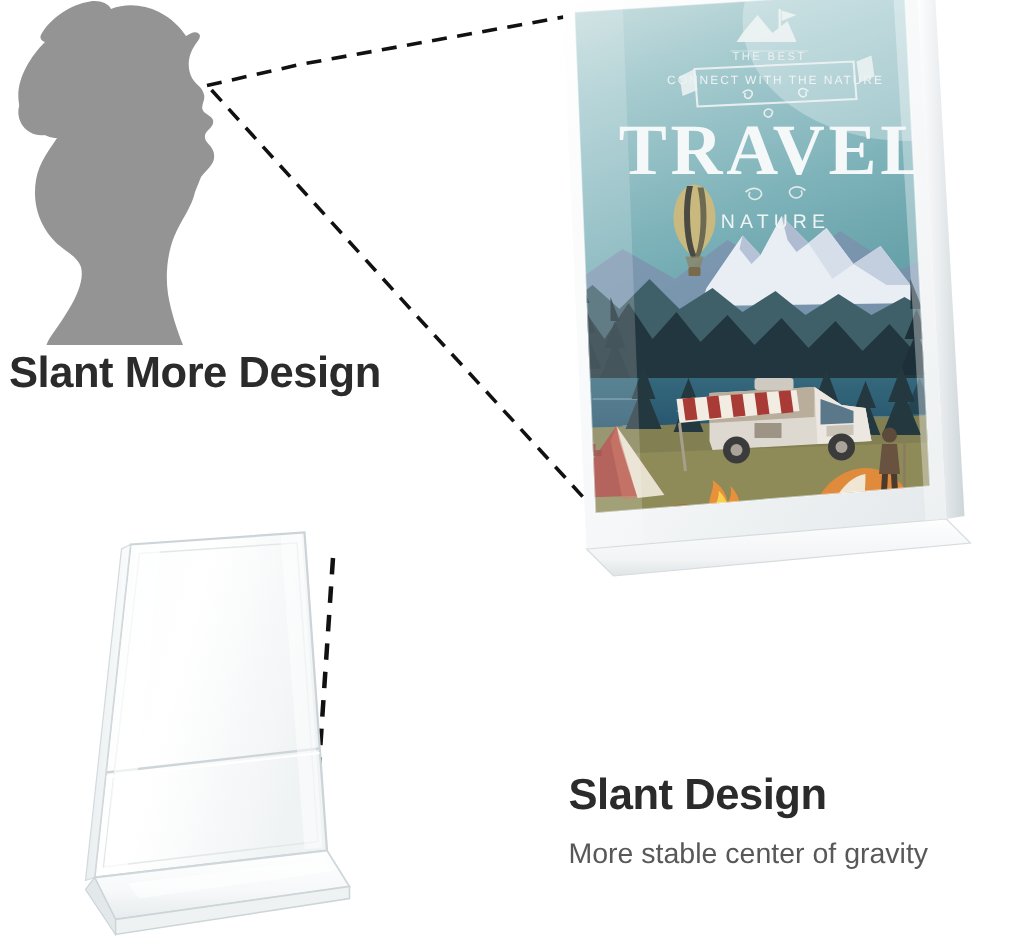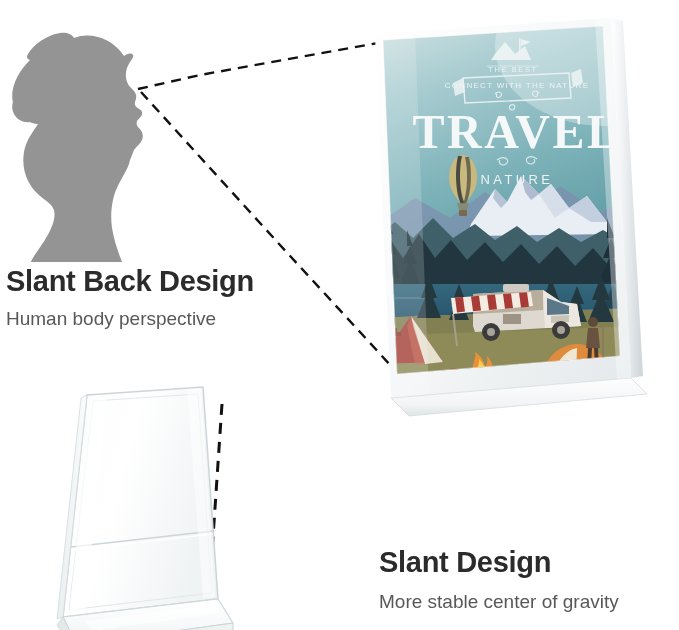--- a/index.html
+++ b/index.html
@@ -1,19 +1,19 @@
 <!DOCTYPE html>
 <html><head>
 <meta charset="utf-8">
 <style>
   html,body{margin:0;padding:0;background:#fff;}
   body{width:679px;height:630px;position:relative;overflow:hidden;
        font-family:"Liberation Sans","DejaVu Sans",sans-serif;
        -webkit-font-smoothing:antialiased;}
-  .stage{position:absolute;inset:0;margin-top:32px;}
+  .stage{position:absolute;inset:0;}
   .abs{position:absolute;}
 
   
   .feat-title{font-size:29px;font-weight:700;color:#2b2b2b;letter-spacing:-0.3px;
               white-space:nowrap;line-height:1;}
   .feat-sub{font-size:19px;font-weight:400;color:#585858;white-space:nowrap;line-height:1;}
 
   #slant-title{left:6px;  top:235px;}
   #slant-sub  {left:6px;  top:277px;}
   #bevel-title{left:379px;top:516px;}
@@ -331,19 +331,18 @@
       <polygon points="22,278 178,256 178,264 22,288" fill="#eef2f3" stroke="#ccd4d7" stroke-width="1"></polygon>
 
       <polygon points="8,250 22,278 22,288 2,258" fill="#e3e9eb" stroke="#ccd4d7" stroke-width="0.8"></polygon>
 
       <polygon points="36,30 52,29 30,246 14,248" fill="#ffffff" opacity="0.65"></polygon>
       <polygon points="132,22 146,21 160,230 148,231" fill="#ffffff" opacity="0.5"></polygon>
       <polygon points="30,254 160,238 166,246 38,264" fill="#ffffff" opacity="0.6"></polygon>
     </svg>
   </div>
 
-  <div class="abs feat-title" id="slant-title">Slant Back Design</div>
-  <div class="abs feat-sub" id="slant-sub">Human body perspective</div>
+  <div class="abs feat-title" id="slant-title">Slant More Design</div>
 
   <div class="abs feat-title" id="bevel-title">Slant Design</div>
   <div class="abs feat-sub" id="bevel-sub">More stable center of gravity</div>
 
 </div>
 
 </body></html>

